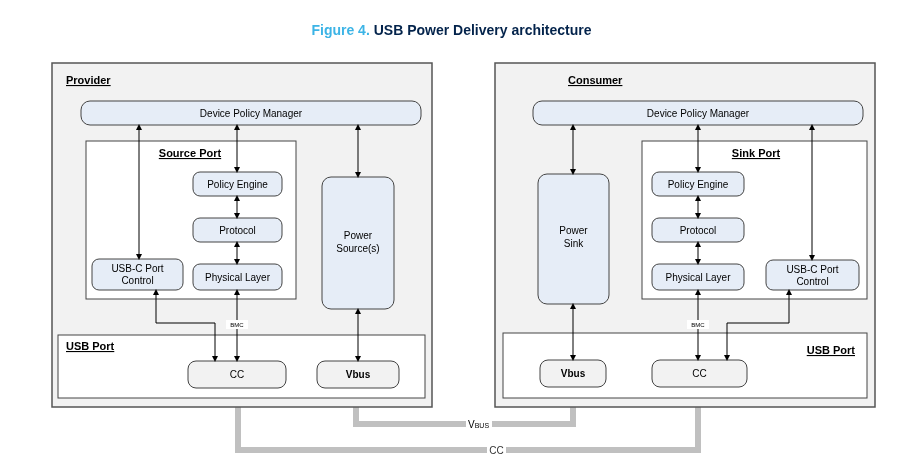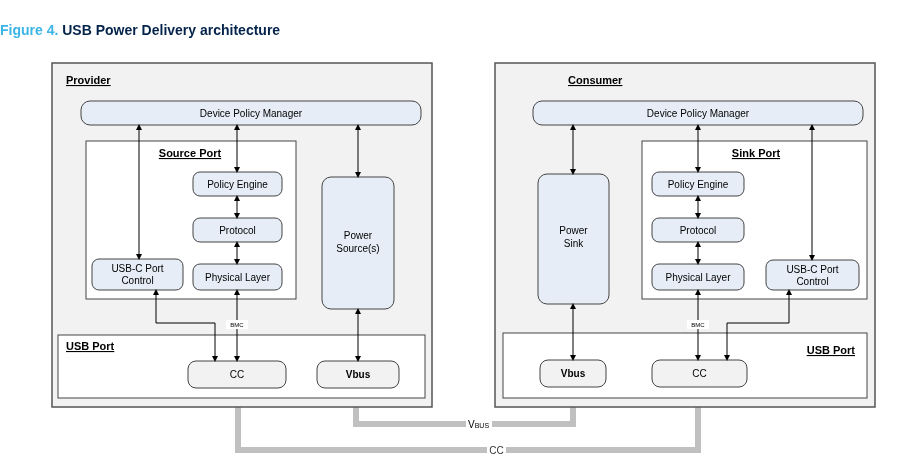--- a/index.html
+++ b/index.html
@@ -1,17 +1,17 @@
 <!DOCTYPE html>
 <html><head>
 <meta charset="utf-8">
 <style>
   html,body{margin:0;padding:0;background:#ffffff;}
   body{width:903px;height:475px;position:relative;overflow:hidden;font-family:"Liberation Sans",sans-serif;}
-  .title{position:absolute;top:22px;left:0;width:903px;text-align:left;font-weight:bold;font-size:14px;color:#03234b;}
+  .title{position:absolute;top:22px;left:0;width:903px;text-align:center;font-weight:bold;font-size:14px;color:#03234b;}
   .title .fig{color:#3cb4e6;}
   svg{position:absolute;left:0;top:0;}
   svg text{font-family:"Liberation Sans",sans-serif;}
 </style>
 </head>
 <body>
 
 <div class="title">
   <span class="fig">Figure 4.</span>
   <span>USB Power Delivery architecture</span>

